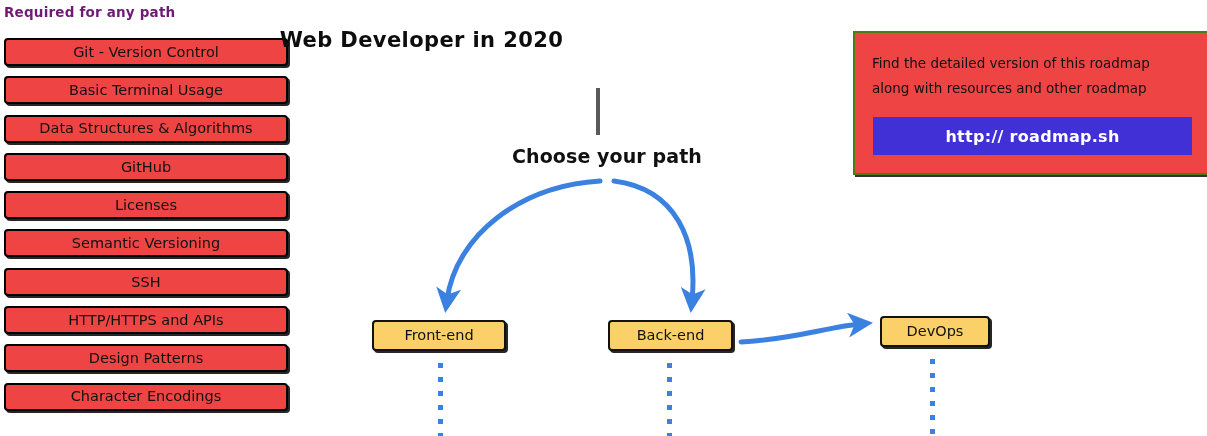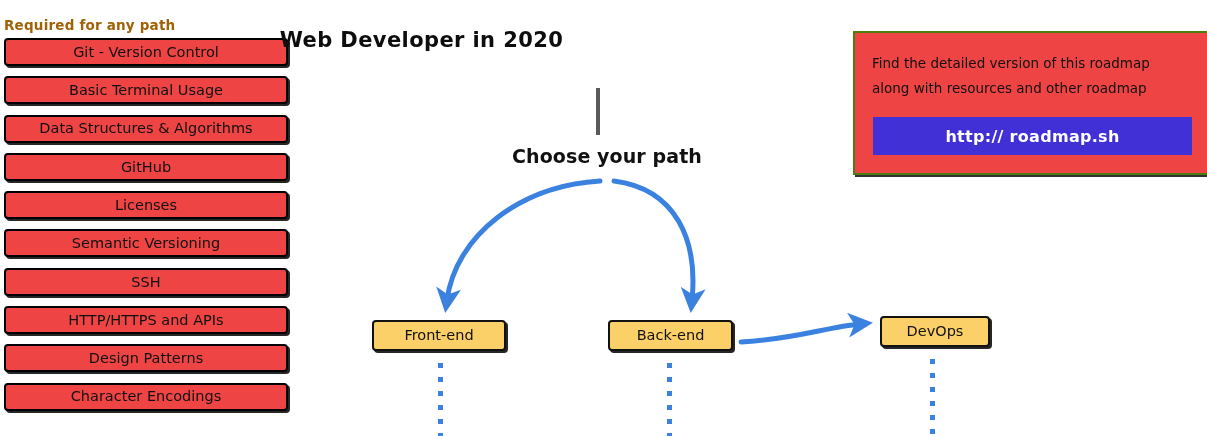--- a/index.html
+++ b/index.html
@@ -13,25 +13,25 @@
     position: relative;
     overflow: hidden;
     font-family: "DejaVu Sans", "Liberation Sans", sans-serif;
     color: #000000;
   }
 
   
   #required-heading {
     position: absolute;
     left: 4px;
-    top: 17px;
+    top: 4px;
     font-size: 13.5px;
     font-weight: bold;
     letter-spacing: 0.2px;
-    color: #a16207;
+    color: #701a75;
     white-space: nowrap;
   }
   #required-list {
     position: absolute;
     left: 4px;
     top: 38px;
     width: 284px;
   }
   .req-box {
     position: relative;

